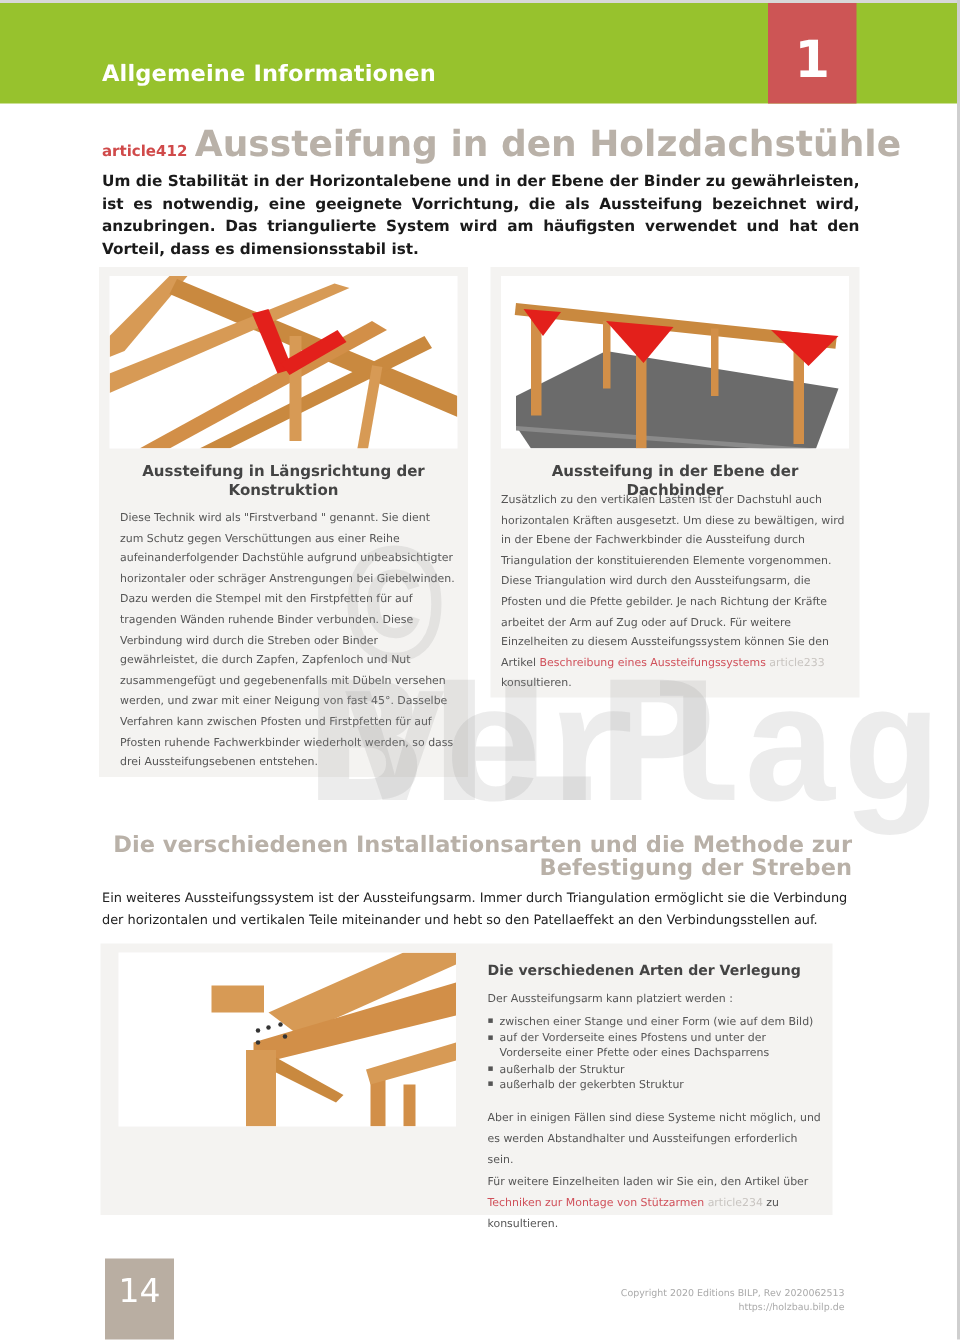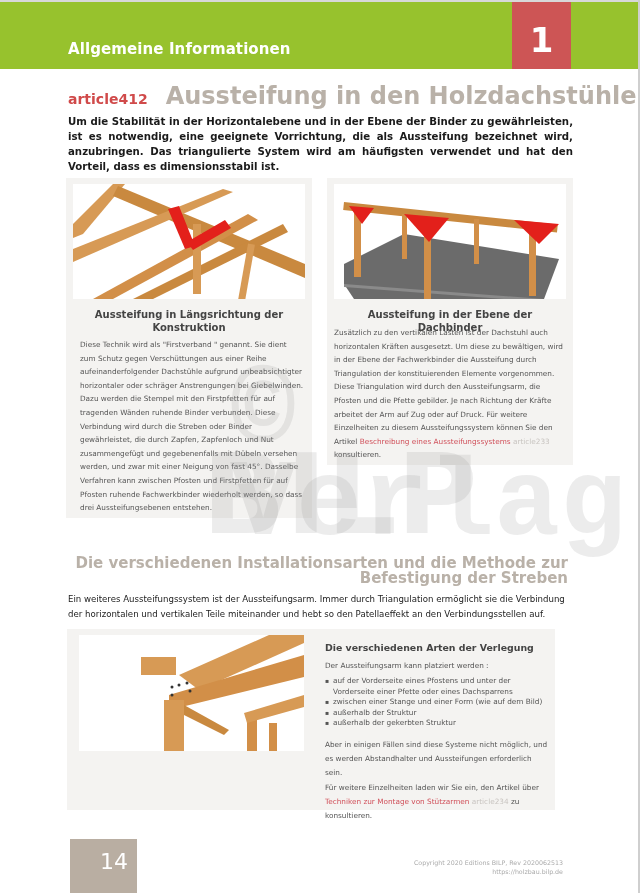--- a/index.html
+++ b/index.html
@@ -10,21 +10,21 @@
     color:#333;
   }
   .page-border { position:absolute; top:0; right:0; width:2px; height:893px; background:#cfcfcf; }
   .top-line { position:absolute; top:0; left:0; width:640px; height:2px; background:#d8d8d8; }
 
   .header { position:absolute; top:2px; left:0; width:638px; height:67px; background:#97c22d; }
   .header-title { position:absolute; left:68px; top:38px; font-size:15px; font-weight:bold; color:#ffffff; letter-spacing:0.1px; }
   .chapter-box { position:absolute; left:512px; top:0; width:59px; height:67px; background:#cd5555; color:#fff; font-weight:bold; font-size:34px; text-align:center; line-height:76px; }
 
   .title-row { position:absolute; left:68px; top:82px; white-space:nowrap; }
-  .article-ref { font-size:14px; font-weight:bold; color:#d04a4a; margin-right:18px; }
+  .article-ref { font-size:10px; font-weight:bold; color:#d04a4a; margin-right:5px; }
   .main-title { font-size:24px; font-weight:bold; color:#b9b1a8; }
 
   .intro { position:absolute; left:68px; top:114px; width:505px; font-size:10.2px; font-weight:bold; line-height:15px; color:#1a1a1a; text-align:justify; }
 
   .card { position:absolute; background:#f4f3f1; }
   .card-left { left:66px; top:178px; width:246px; height:340px; }
   .card-right { left:327px; top:178px; width:246px; height:287px; }
   .card-img { position:absolute; left:7px; top:6px; width:232px; height:115px; background:#ffffff; overflow:hidden; }
   .card-title { position:absolute; left:10px; width:226px; text-align:center; font-size:10px; font-weight:bold; color:#444; line-height:13px; }
   .card-text { position:absolute; left:14px; width:224px; font-size:7.3px; line-height:13.6px; color:#555; }
@@ -39,21 +39,21 @@
   .bottom-title { position:absolute; left:258px; top:13px; font-size:9.4px; font-weight:bold; color:#444; }
   .bottom-intro { position:absolute; left:258px; top:32px; font-size:7.3px; color:#555; }
   .bottom-list { position:absolute; left:258px; top:47px; width:225px; margin:0; padding:0; list-style:none; font-size:7.3px; line-height:10.5px; color:#555; }
   .bottom-list li { padding-left:8px; position:relative; }
   .bottom-list li::before { content:"▪"; position:absolute; left:0; top:0; font-size:6px; }
   .bottom-text { position:absolute; left:258px; top:109px; width:225px; font-size:7.3px; line-height:14.2px; color:#555; }
 
   .watermark { position:absolute; left:230px; top:370px; font-size:110px; font-weight:bold; color:rgba(150,150,150,0.18); line-height:90px; pointer-events:none;font-family:Liberation Mono, monospace; }
   .watermark2 { position:absolute; left:170px; top:450px; font-size:110px; font-weight:bold; color:rgba(150,150,150,0.18); line-height:90px; pointer-events:none;margin-left:32px; }
 
-  .page-num { position:absolute; left:70px; top:839px; width:46px; height:54px; background:#b9aea2; color:#fff; font-size:22px; text-align:center; line-height:46px;padding-left:21px; }
+  .page-num { position:absolute; left:70px; top:839px; width:46px; height:54px; background:#b9aea2; color:#fff; font-size:22px; text-align:center; line-height:46px; }
   .footer { position:absolute; right:77px; top:858px; text-align:right; font-size:6.3px; line-height:9px; color:#aaa; }
 </style>
 </head>
 <body>
 
 <div class="top-line"></div>
 <div class="page-border"></div>
 
 <div class="header">
   <div class="header-title">Allgemeine Informationen</div>
@@ -132,22 +132,22 @@
           <circle cx="100" cy="50" r="1.5"></circle>
           <circle cx="108" cy="48" r="1.5"></circle>
         <circle cx="93" cy="60" r="1.5"></circle>
           <circle cx="111" cy="56" r="1.5"></circle>
       </g>
     </svg>
   </div>
   <div class="bottom-title">Die verschiedenen Arten der Verlegung</div>
   <div class="bottom-intro">Der Aussteifungsarm kann platziert werden :</div>
   <ul class="bottom-list">
+    <li>zwischen einer Stange und einer Form (wie auf dem Bild)</li>
     <li>auf der Vorderseite eines Pfostens und unter der Vorderseite einer Pfette oder eines Dachsparrens</li>
-    <li>zwischen einer Stange und einer Form (wie auf dem Bild)</li>
     <li>außerhalb der Struktur</li>
     <li>außerhalb der gekerbten Struktur</li>
   </ul>
   <div class="bottom-text"><span>Aber in einigen Fällen sind diese Systeme nicht möglich, und es werden Abstandhalter und Aussteifungen erforderlich sein.</span><br><span> Für weitere Einzelheiten laden wir Sie ein, den Artikel über </span><a class="link">Techniken zur Montage von Stützarmen</a><span class="muted-ref"> article234</span><span> zu konsultieren.</span></div>
 </div>
 
 <div class="page-num">14</div>
 <div class="footer">
   <div>Copyright 2020 Editions BILP, Rev  2020062513</div>
   <div>https://holzbau.bilp.de</div>

